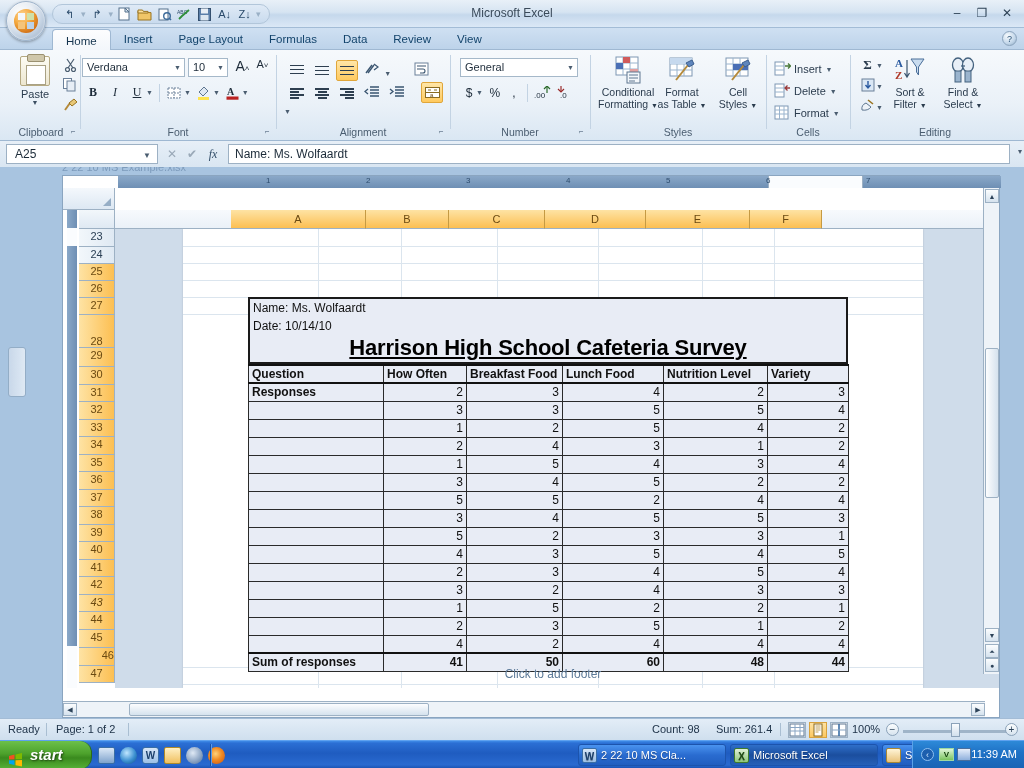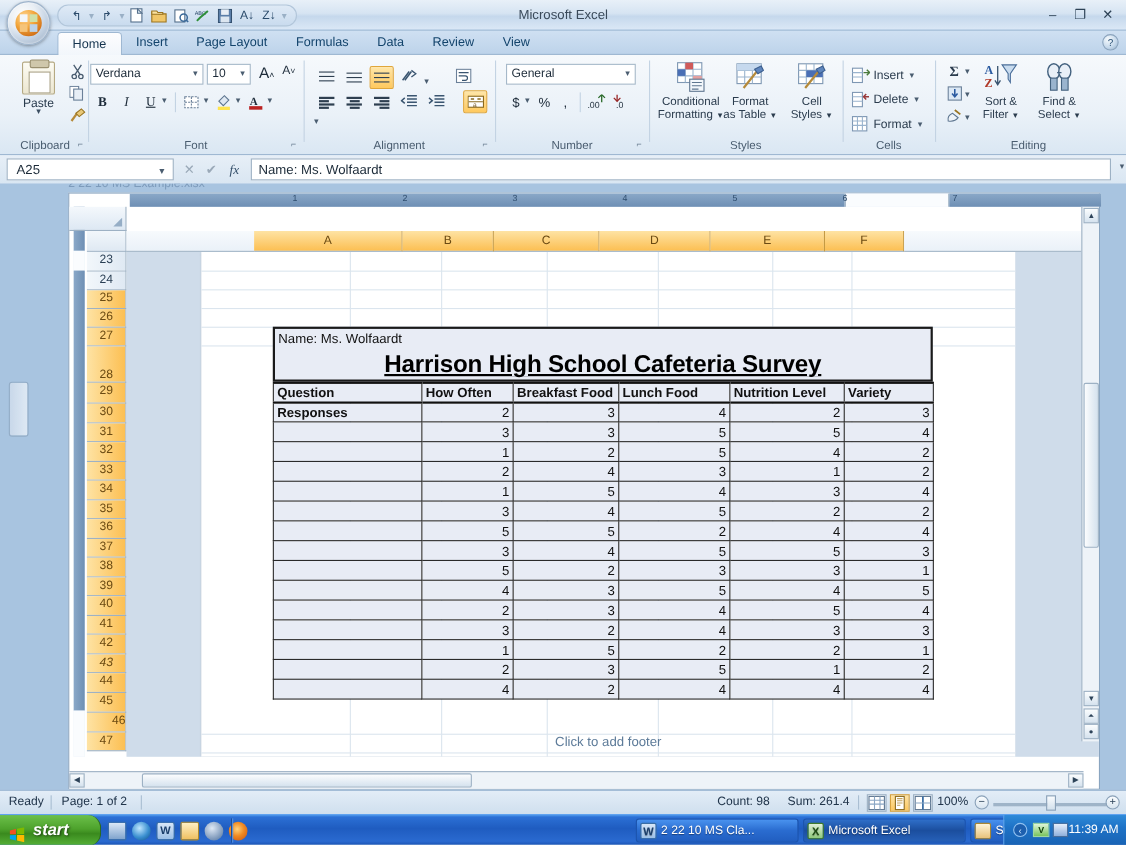--- a/index.html
+++ b/index.html
@@ -804,20 +804,21 @@
             <div class="gl-h" style="top:51px;"></div>
             <div class="gl-h" style="top:68px;"></div>
             <div class="gl-h" style="top:85px;"></div>
             <div class="gl-h" style="top:438px;"></div>
             <div class="gl-h" style="top:455px;"></div>
           </div>
 
           <div class="survey" style="left:65px; top:68px;">
             <div class="blk">
               <div class="hdrblk">Name: Ms. Wolfaardt</div>
+              <div class="hdrblk">Date: 10/14/10</div>
               <div class="bigtitle">Harrison High School Cafeteria Survey</div>
             </div>
 
             <table class="t">
               <colgroup>
                 <col style="width:135px">
                   <col style="width:83px">
                   <col style="width:96px">
                 <col style="width:101px">
                   <col style="width:104px">
@@ -945,20 +946,28 @@
                     <td class="num">2</td>
                   </tr>
                 <tr>
                     <td></td>
                     <td class="num">4</td>
                     <td class="num">2</td>
                     <td class="num">4</td>
                     <td class="num">4</td>
                     <td class="num">4</td>
                   </tr>
+                <tr class="sum">
+                  <td>Sum of responses</td>
+                  <td class="num">41</td>
+                  <td class="num">50</td>
+                  <td class="num">60</td>
+                  <td class="num">48</td>
+                  <td class="num">44</td>
+                </tr>
 
               </tbody>
             </table>
           </div>
 
           <div style="position:absolute; left:0; top:438px; width:740px; text-align:center; font-size:12px; color:#5d7b99;">Click to add footer</div>
         </div>
       </div>
 
       <div class="vscroll">

